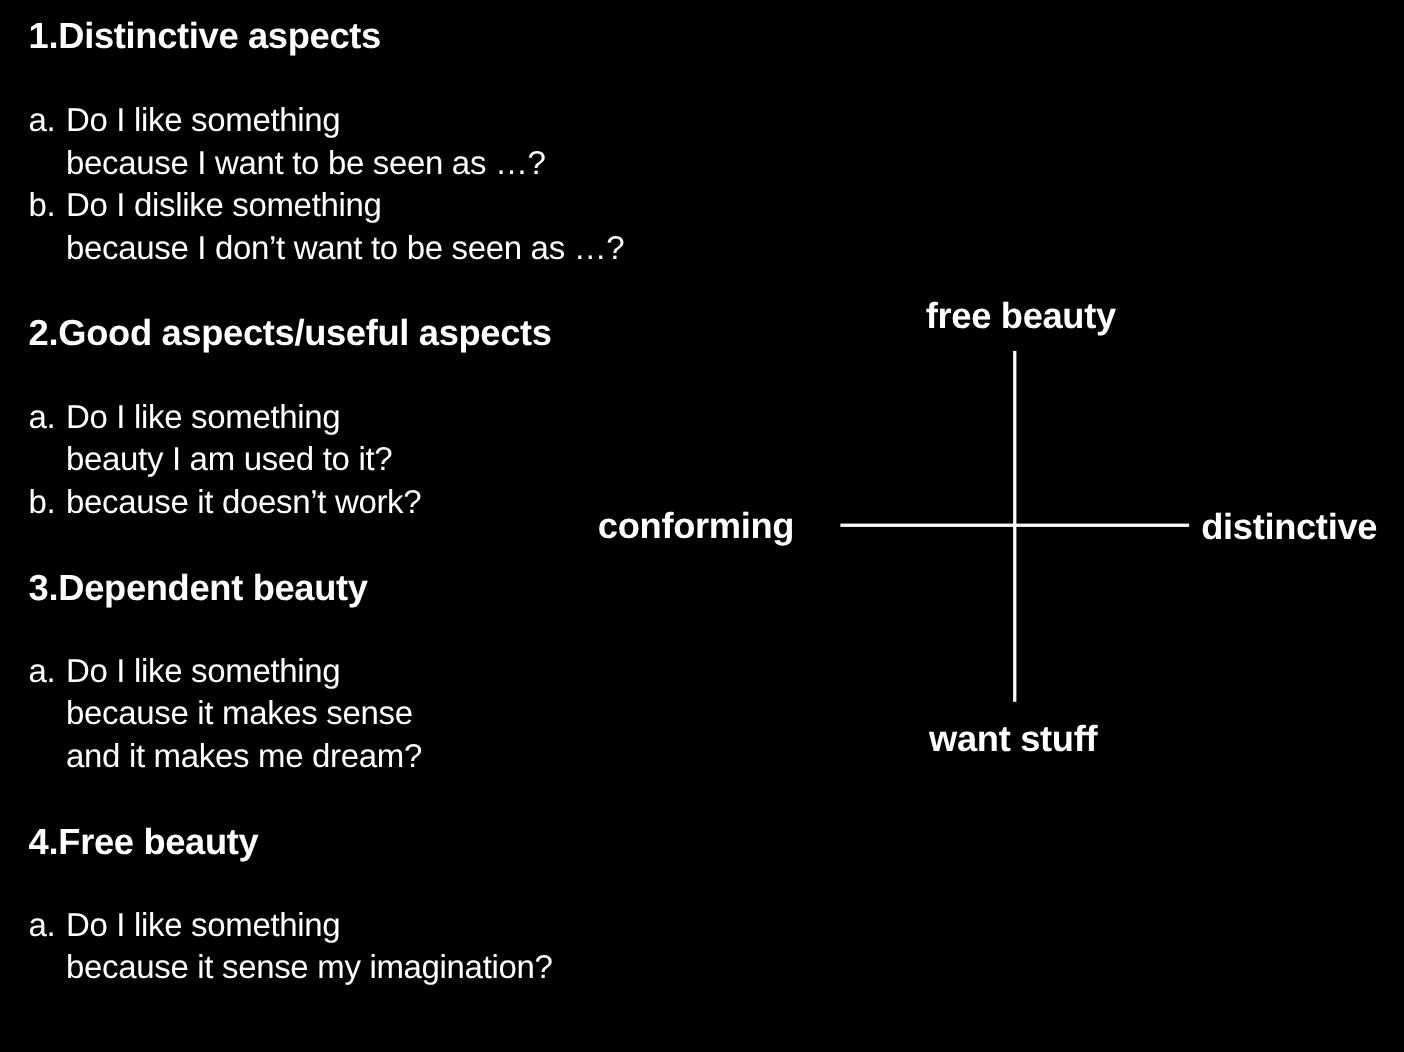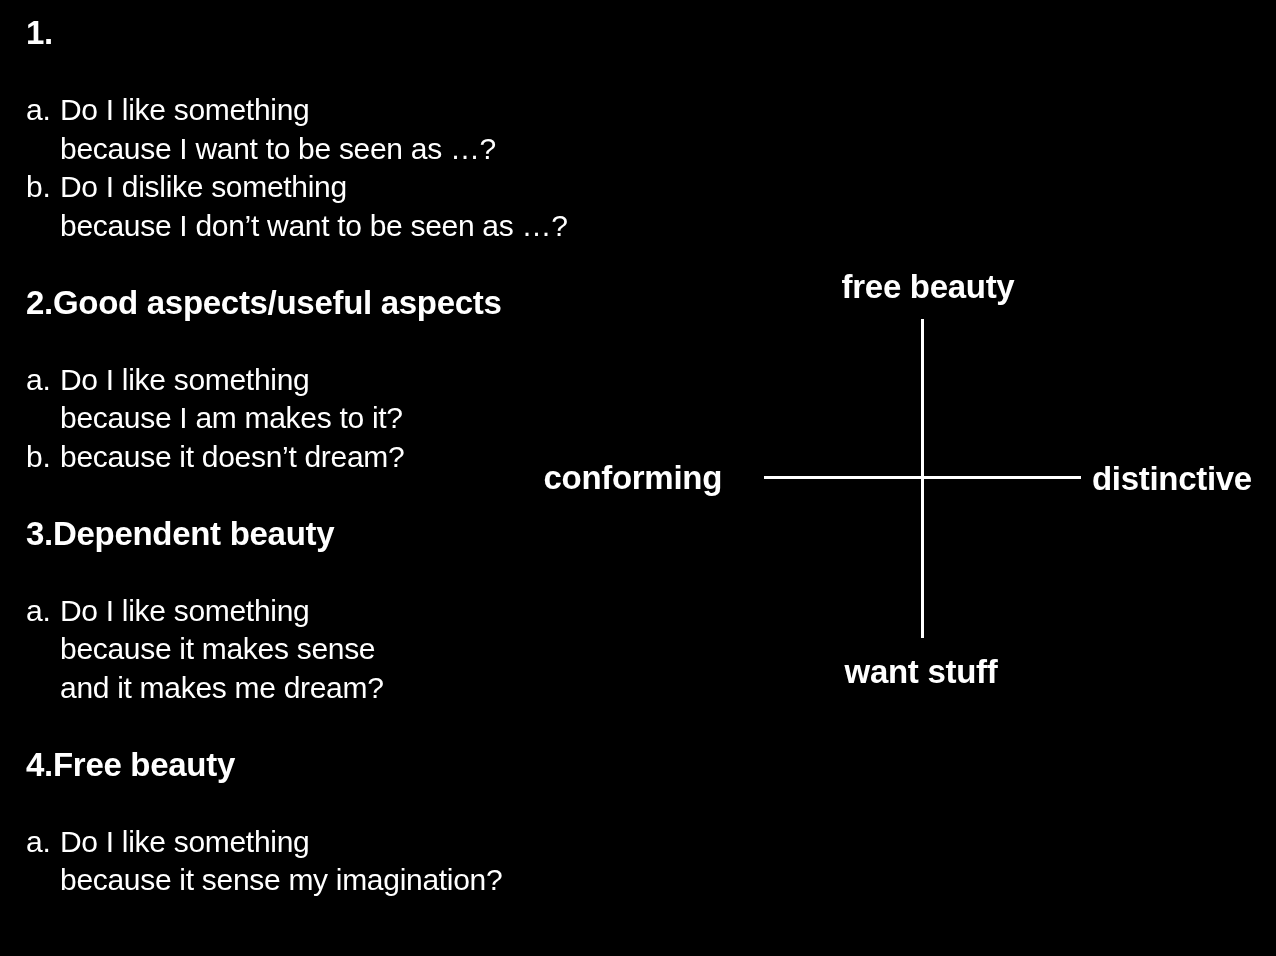--- a/index.html
+++ b/index.html
@@ -60,20 +60,21 @@
 </head>
 <body>
 
 <div class="slide">
 
   <div class="question-list">
 
     <section class="sec">
       <div class="sec-heading">
         <span class="sec-num">1.</span>
+        <span class="sec-title">Distinctive aspects</span>
       </div>
       <div class="sec-items">
         <div class="item">
           <span class="item-marker">a.</span>
           <div class="item-lines">
             <div>Do I like something</div>
             <div>because I want to be seen as …?</div>
           </div>
         </div>
         <div class="item">
@@ -89,27 +90,27 @@
     <section class="sec">
       <div class="sec-heading">
         <span class="sec-num">2.</span>
         <span class="sec-title">Good aspects/useful aspects</span>
       </div>
       <div class="sec-items">
         <div class="item">
           <span class="item-marker">a.</span>
           <div class="item-lines">
             <div>Do I like something</div>
-            <div>because I am makes to it?</div>
+            <div>beauty I am used to it?</div>
           </div>
         </div>
         <div class="item">
           <span class="item-marker">b.</span>
           <div class="item-lines">
-            <div>because it doesn’t dream?</div>
+            <div>because it doesn’t work?</div>
           </div>
         </div>
       </div>
     </section>
 
     <section class="sec">
       <div class="sec-heading">
         <span class="sec-num">3.</span>
         <span class="sec-title">Dependent beauty</span>
       </div>

